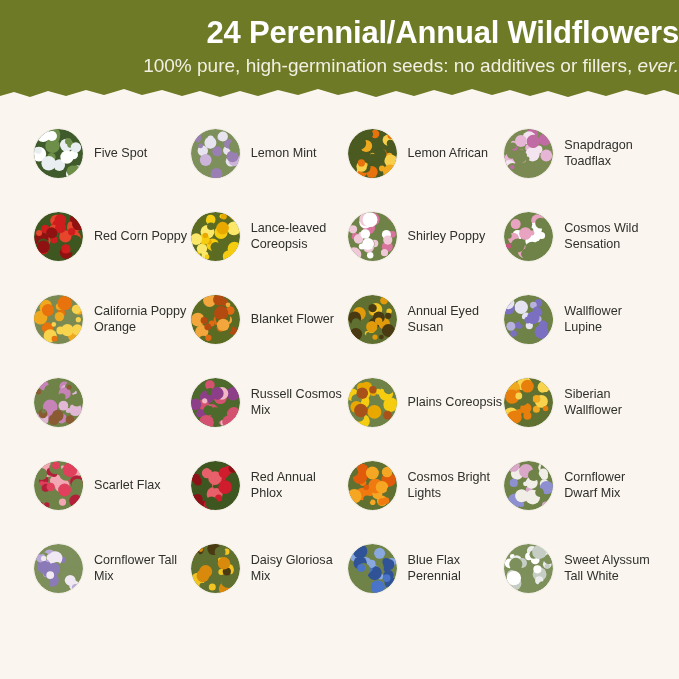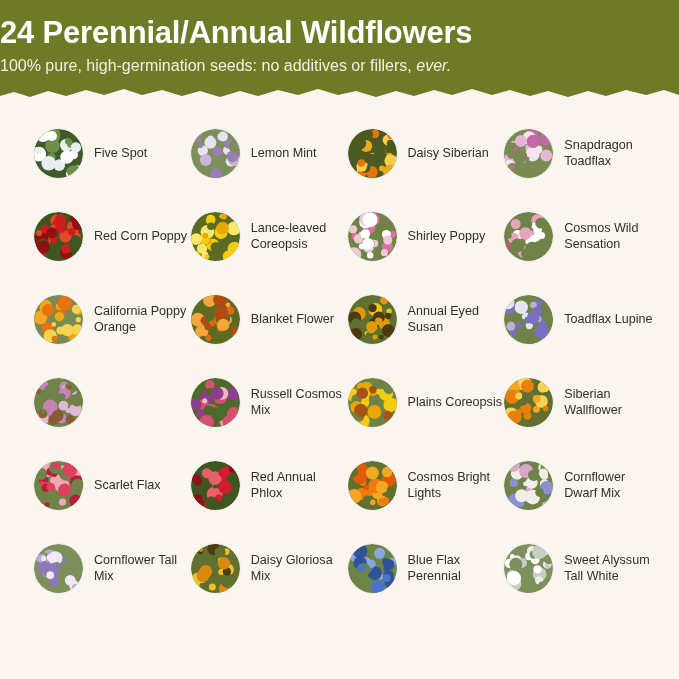--- a/index.html
+++ b/index.html
@@ -21,35 +21,35 @@
   }
 
   
   .header {
     position: relative;
     width: 679px;
     height: 98px;
     background: #6f7a26;
     box-sizing: border-box;
     padding-top: 14px;
-    text-align: left;
+    text-align: right;
     overflow: hidden;
   }
   .header-title {
     color: #ffffff;
     font-size: 31px;
     font-weight: bold;
     letter-spacing: -0.2px;
     line-height: 38px;
     margin: 0;
     white-space: nowrap;
   }
   .header-sub {
     color: #f2f0e4;
-    font-size: 16px;
+    font-size: 19px;
     line-height: 20px;
     margin-top: 4px;
   }
   .header-sub .em {
     font-style: italic;
   }
   
   .torn {
     position: absolute;
     left: 0;
@@ -228,21 +228,21 @@
               <circle cx="13.7" cy="37.5" r="5.3" fill="#f7cf4a"></circle>
               <circle cx="42.9" cy="6.6" r="3.5" fill="#e8720c"></circle>
               <circle cx="32.4" cy="25.2" r="5.9" fill="#4a5a20"></circle>
               <circle cx="37.9" cy="10.7" r="2.8" fill="#f7cf4a"></circle>
               <circle cx="13.4" cy="33.9" r="3.6" fill="#e8720c"></circle>
               <circle cx="11.5" cy="14.0" r="6.7" fill="#4a5a20"></circle>
               <circle cx="42.3" cy="14.2" r="3.5" fill="#4a5a20"></circle>
             </g>
           </svg>
         </div>
-        <div class="label">Daisy Siberian</div>
+        <div class="label">Lemon African</div>
       </div>
       <div class="cell">
         <div class="swatch">
           <svg width="49" height="49" viewBox="0 0 49 49">
             <defs>
               <clipPath id="cp4">
                 <circle cx="24.5" cy="24.5" r="24.5"></circle>
               </clipPath>
             </defs>
             <g clip-path="url(#cp4)">
@@ -597,21 +597,21 @@
               <circle cx="30.2" cy="20.9" r="3.2" fill="#e6e4f2"></circle>
               <circle cx="29.4" cy="10.1" r="3.4" fill="#b8b0dd"></circle>
               <circle cx="25.3" cy="30.6" r="3.6" fill="#e6e4f2"></circle>
               <circle cx="19.1" cy="27.1" r="3.1" fill="#6f8348"></circle>
               <circle cx="32.9" cy="15.8" r="4.2" fill="#7a6fc0"></circle>
               <circle cx="23.8" cy="25.1" r="3.4" fill="#7a6fc0"></circle>
               <circle cx="29.2" cy="22.7" r="6.3" fill="#7a6fc0"></circle>
             </g>
           </svg>
         </div>
-        <div class="label">Toadflax Lupine</div>
+        <div class="label">Wallflower Lupine</div>
       </div>
       <div class="cell">
         <div class="swatch">
           <svg width="49" height="49" viewBox="0 0 49 49">
             <defs>
               <clipPath id="cp13">
                 <circle cx="24.5" cy="24.5" r="24.5"></circle>
               </clipPath>
             </defs>
             <g clip-path="url(#cp13)">

